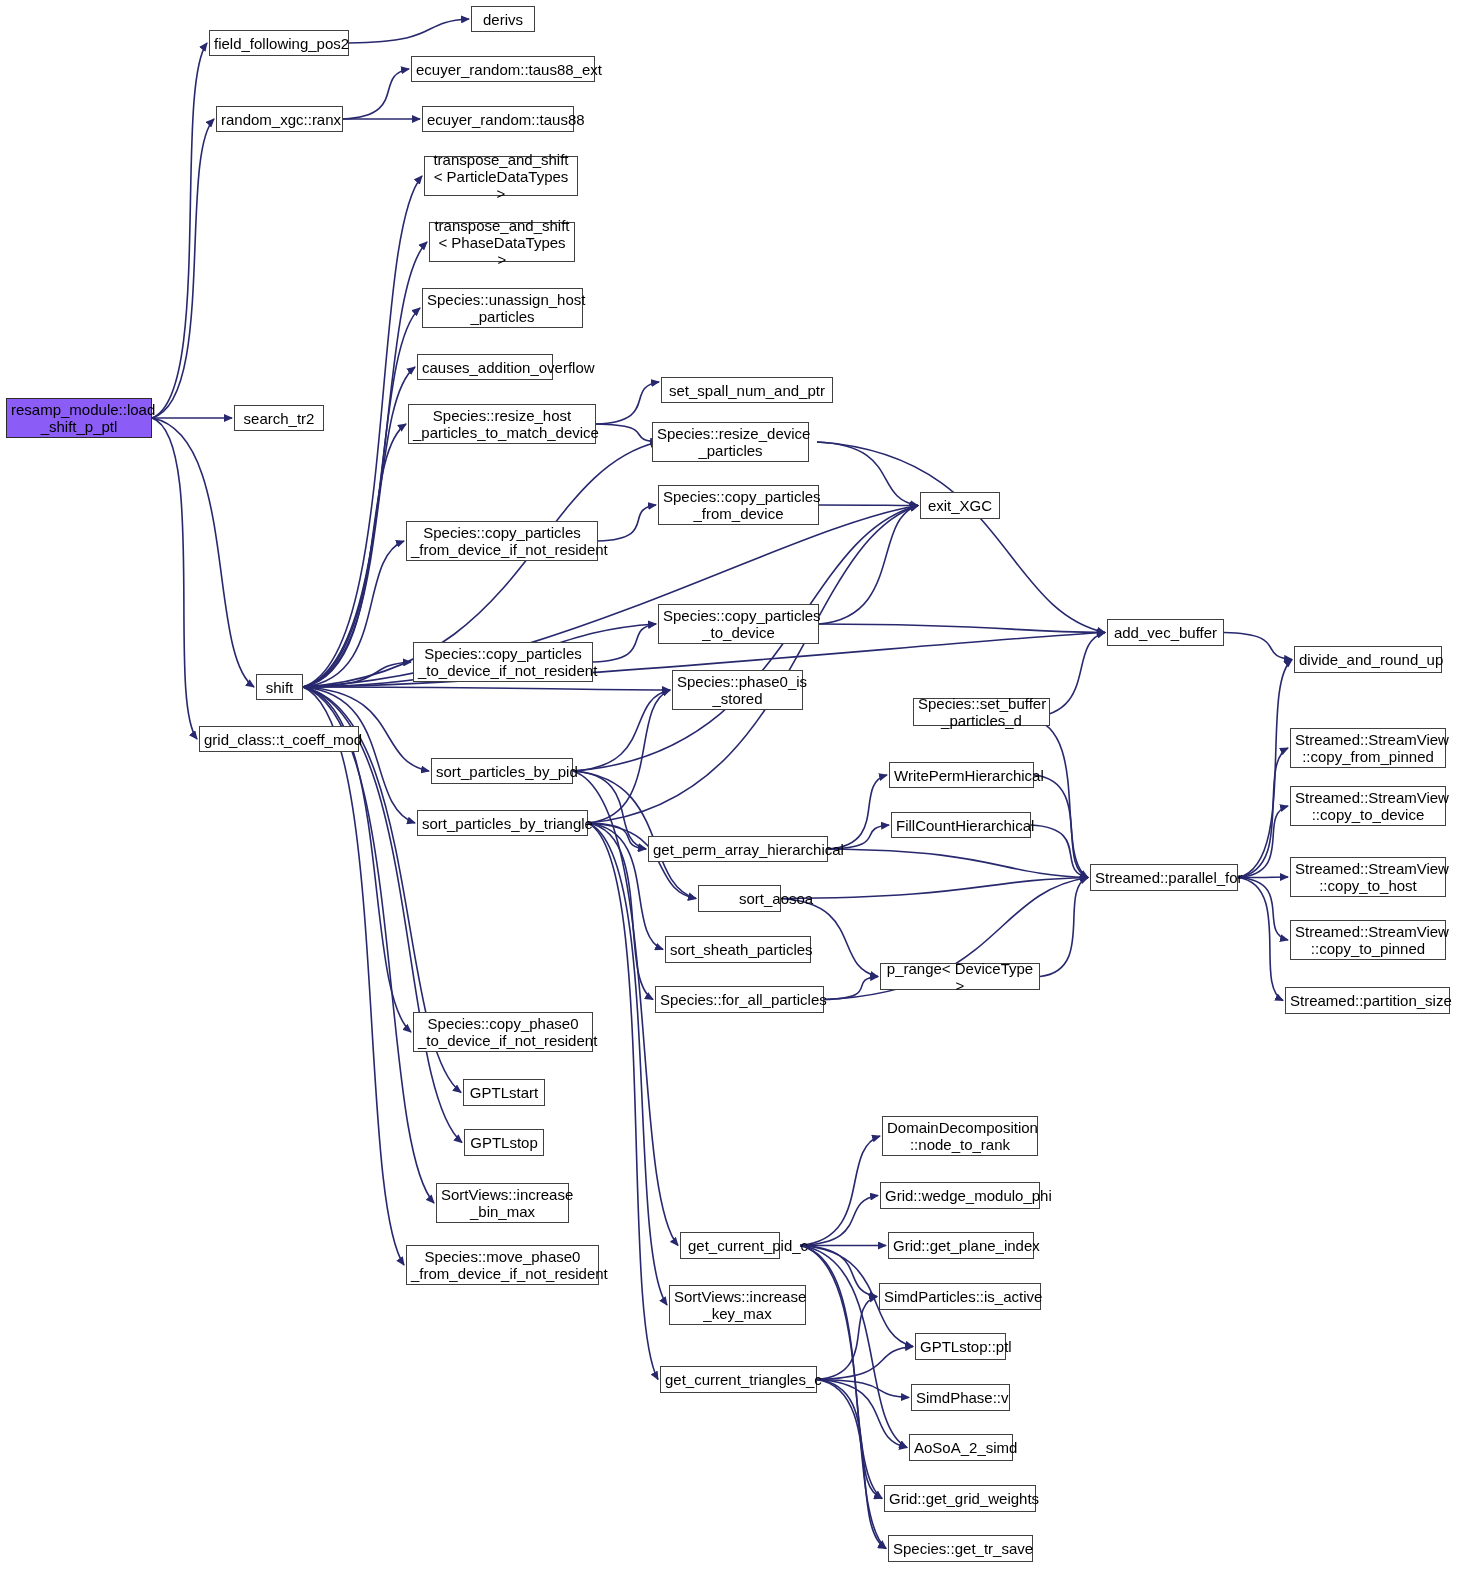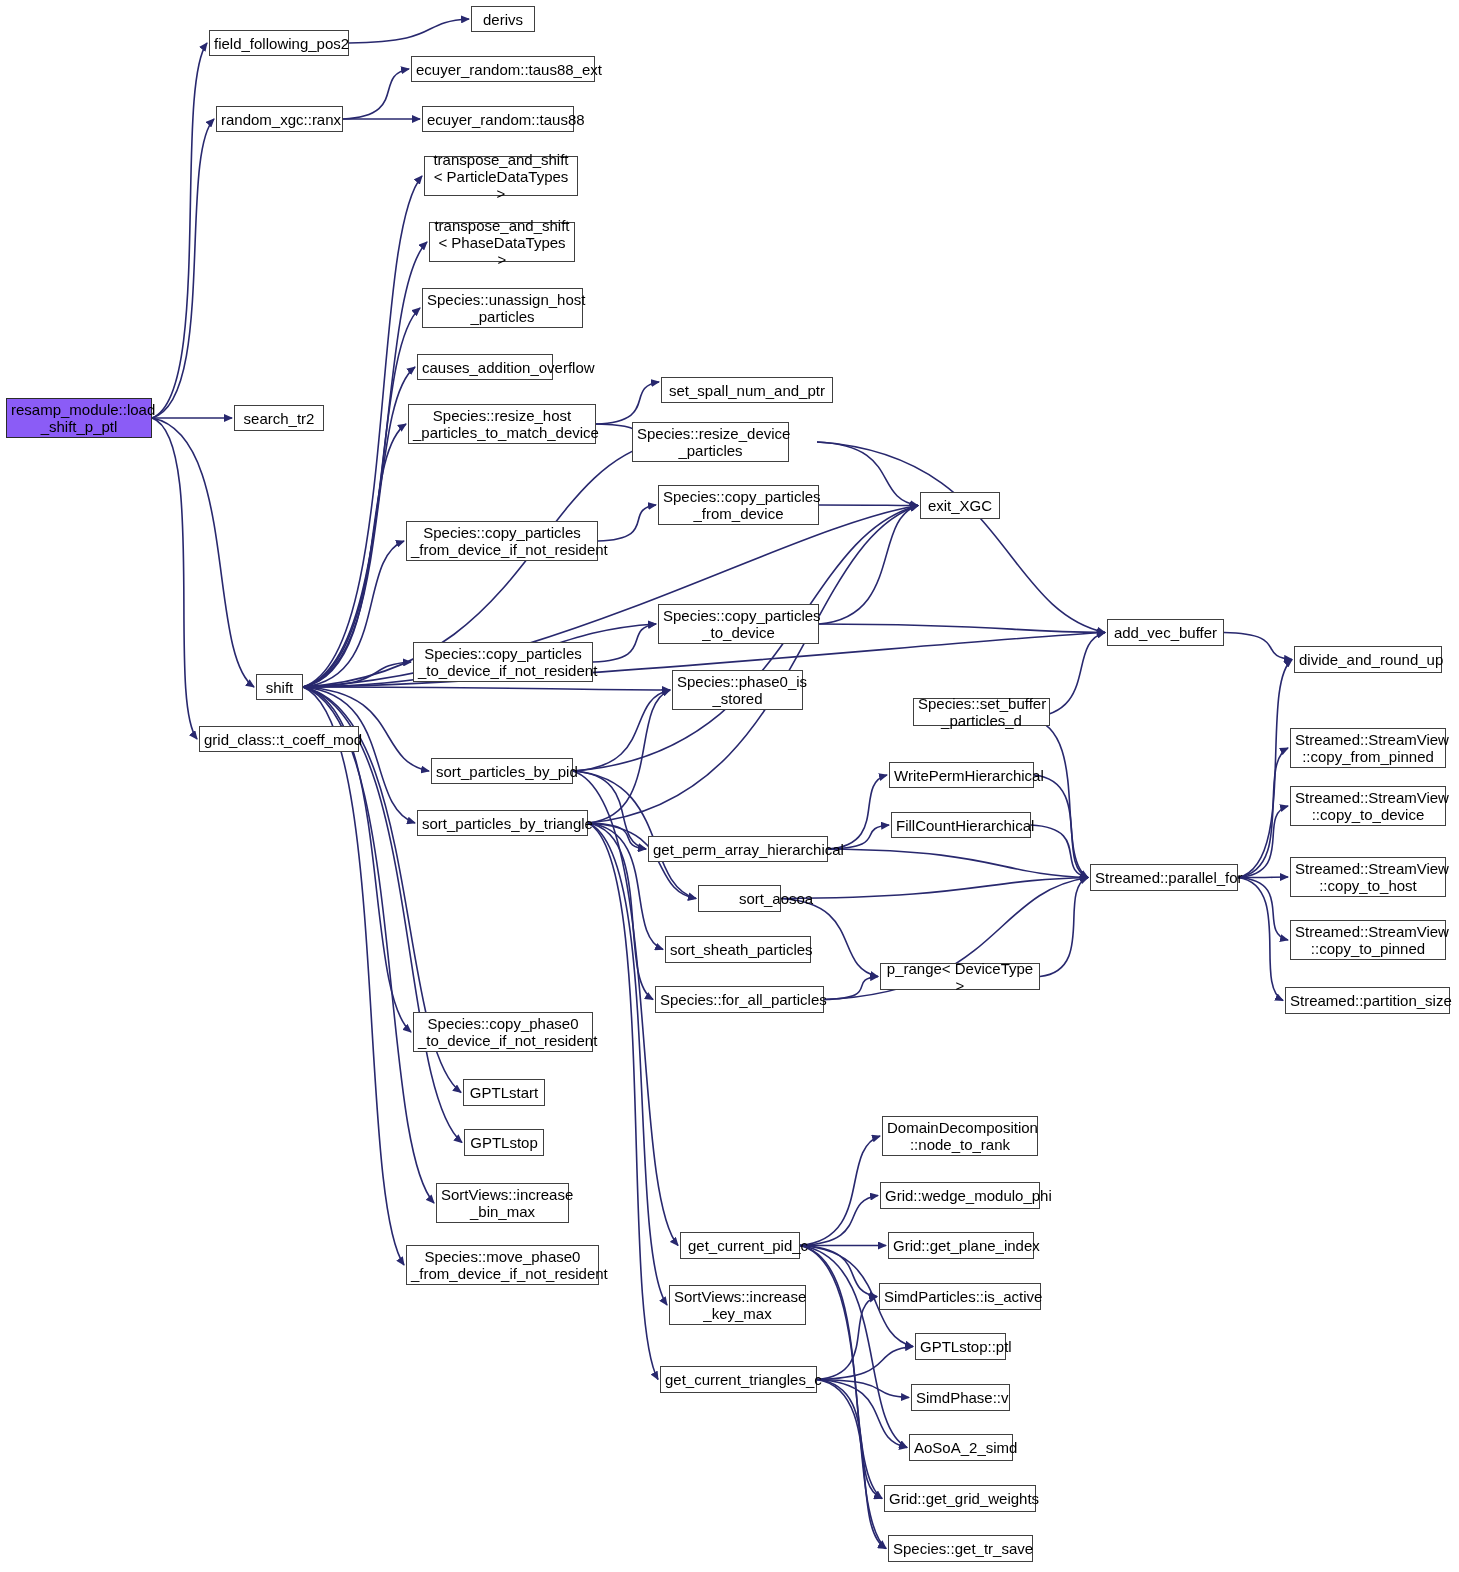--- a/index.html
+++ b/index.html
@@ -140,21 +140,21 @@
 &lt; ParticleDataTypes &gt;</span></div>
       <div class="node" style="left: 429px; top: 222px; width: 146px; height: 40px;"><span>transpose_and_shift
 &lt; PhaseDataTypes &gt;</span></div>
       <div class="node" style="left: 422px; top: 288px; width: 161px; height: 40px;"><span>Species::unassign_host
 _particles</span></div>
       <div class="node" style="left: 417px; top: 354px; width: 136px; height: 26px;"><span>causes_addition_overflow</span></div>
       <div class="node" style="left: 661px; top: 369px; width: 172px; height: 26px; margin-top: 8px;"><span>set_spall_num_and_ptr</span></div>
       <div class="node" style="left: 408px; top: 404px; width: 188px; height: 40px;"><span>Species::resize_host
 _particles_to_match_device</span></div>
       <div class="node" style="left: 234px; top: 405px; width: 90px; height: 26px;"><span>search_tr2</span></div>
-      <div class="node" style="left: 632px; top: 422px; width: 157px; height: 40px; justify-content: flex-end;"><span>Species::resize_device
+      <div class="node" style="left: 652px; top: 422px; width: 157px; height: 40px; justify-content: flex-end;"><span>Species::resize_device
 _particles</span></div>
       <div class="node" style="left: 920px; top: 492px; width: 80px; height: 27px;"><span>exit_XGC</span></div>
       <div class="node" style="left: 658px; top: 485px; width: 161px; height: 40px;"><span>Species::copy_particles
 _from_device</span></div>
       <div class="node" style="left: 406px; top: 521px; width: 192px; height: 40px;"><span>Species::copy_particles
 _from_device_if_not_resident</span></div>
       <div class="node" style="left: 658px; top: 604px; width: 161px; height: 40px;"><span>Species::copy_particles
 _to_device</span></div>
       <div class="node" style="left: 1107px; top: 619px; width: 117px; height: 27px;"><span>add_vec_buffer</span></div>
       <div class="node" style="left: 1294px; top: 646px; width: 148px; height: 27px;"><span>divide_and_round_up</span></div>
@@ -188,21 +188,21 @@
       <div class="node" style="left: 413px; top: 1012px; width: 180px; height: 40px;"><span>Species::copy_phase0
 _to_device_if_not_resident</span></div>
       <div class="node" style="left: 463px; top: 1079px; width: 82px; height: 27px;"><span>GPTLstart</span></div>
       <div class="node" style="left: 882px; top: 1116px; width: 156px; height: 40px;"><span>DomainDecomposition
 ::node_to_rank</span></div>
       <div class="node" style="left: 464px; top: 1129px; width: 80px; height: 27px;"><span>GPTLstop</span></div>
       <div class="node" style="left: 880px; top: 1182px; width: 160px; height: 27px;"><span>Grid::wedge_modulo_phi</span></div>
       <div class="node" style="left: 436px; top: 1183px; width: 133px; height: 40px;"><span>SortViews::increase
 _bin_max</span></div>
       <div class="node" style="left: 888px; top: 1232px; width: 146px; height: 27px;"><span>Grid::get_plane_index</span></div>
-      <div class="node" style="left: 680px; top: 1232px; width: 120px; height: 27px; padding-left: 7px;"><span>get_current_pid_c</span></div>
+      <div class="node" style="left: 680px; top: 1232px; width: 100px; height: 27px; padding-left: 7px;"><span>get_current_pid_c</span></div>
       <div class="node" style="left: 406px; top: 1245px; width: 193px; height: 40px;"><span>Species::move_phase0
 _from_device_if_not_resident</span></div>
       <div class="node" style="left: 879px; top: 1283px; width: 162px; height: 27px;"><span>SimdParticles::is_active</span></div>
       <div class="node" style="left: 669px; top: 1285px; width: 137px; height: 40px;"><span>SortViews::increase
 _key_max</span></div>
       <div class="node" style="left: 915px; top: 1333px; width: 91px; height: 27px;"><span>GPTLstop::ptl</span></div>
       <div class="node" style="left: 911px; top: 1384px; width: 99px; height: 27px;"><span>SimdPhase::v</span></div>
       <div class="node" style="left: 660px; top: 1366px; width: 157px; height: 27px;"><span>get_current_triangles_c</span></div>
       <div class="node" style="left: 909px; top: 1434px; width: 104px; height: 27px;"><span>AoSoA_2_simd</span></div>
       <div class="node" style="left: 884px; top: 1485px; width: 152px; height: 27px;"><span>Grid::get_grid_weights</span></div>

